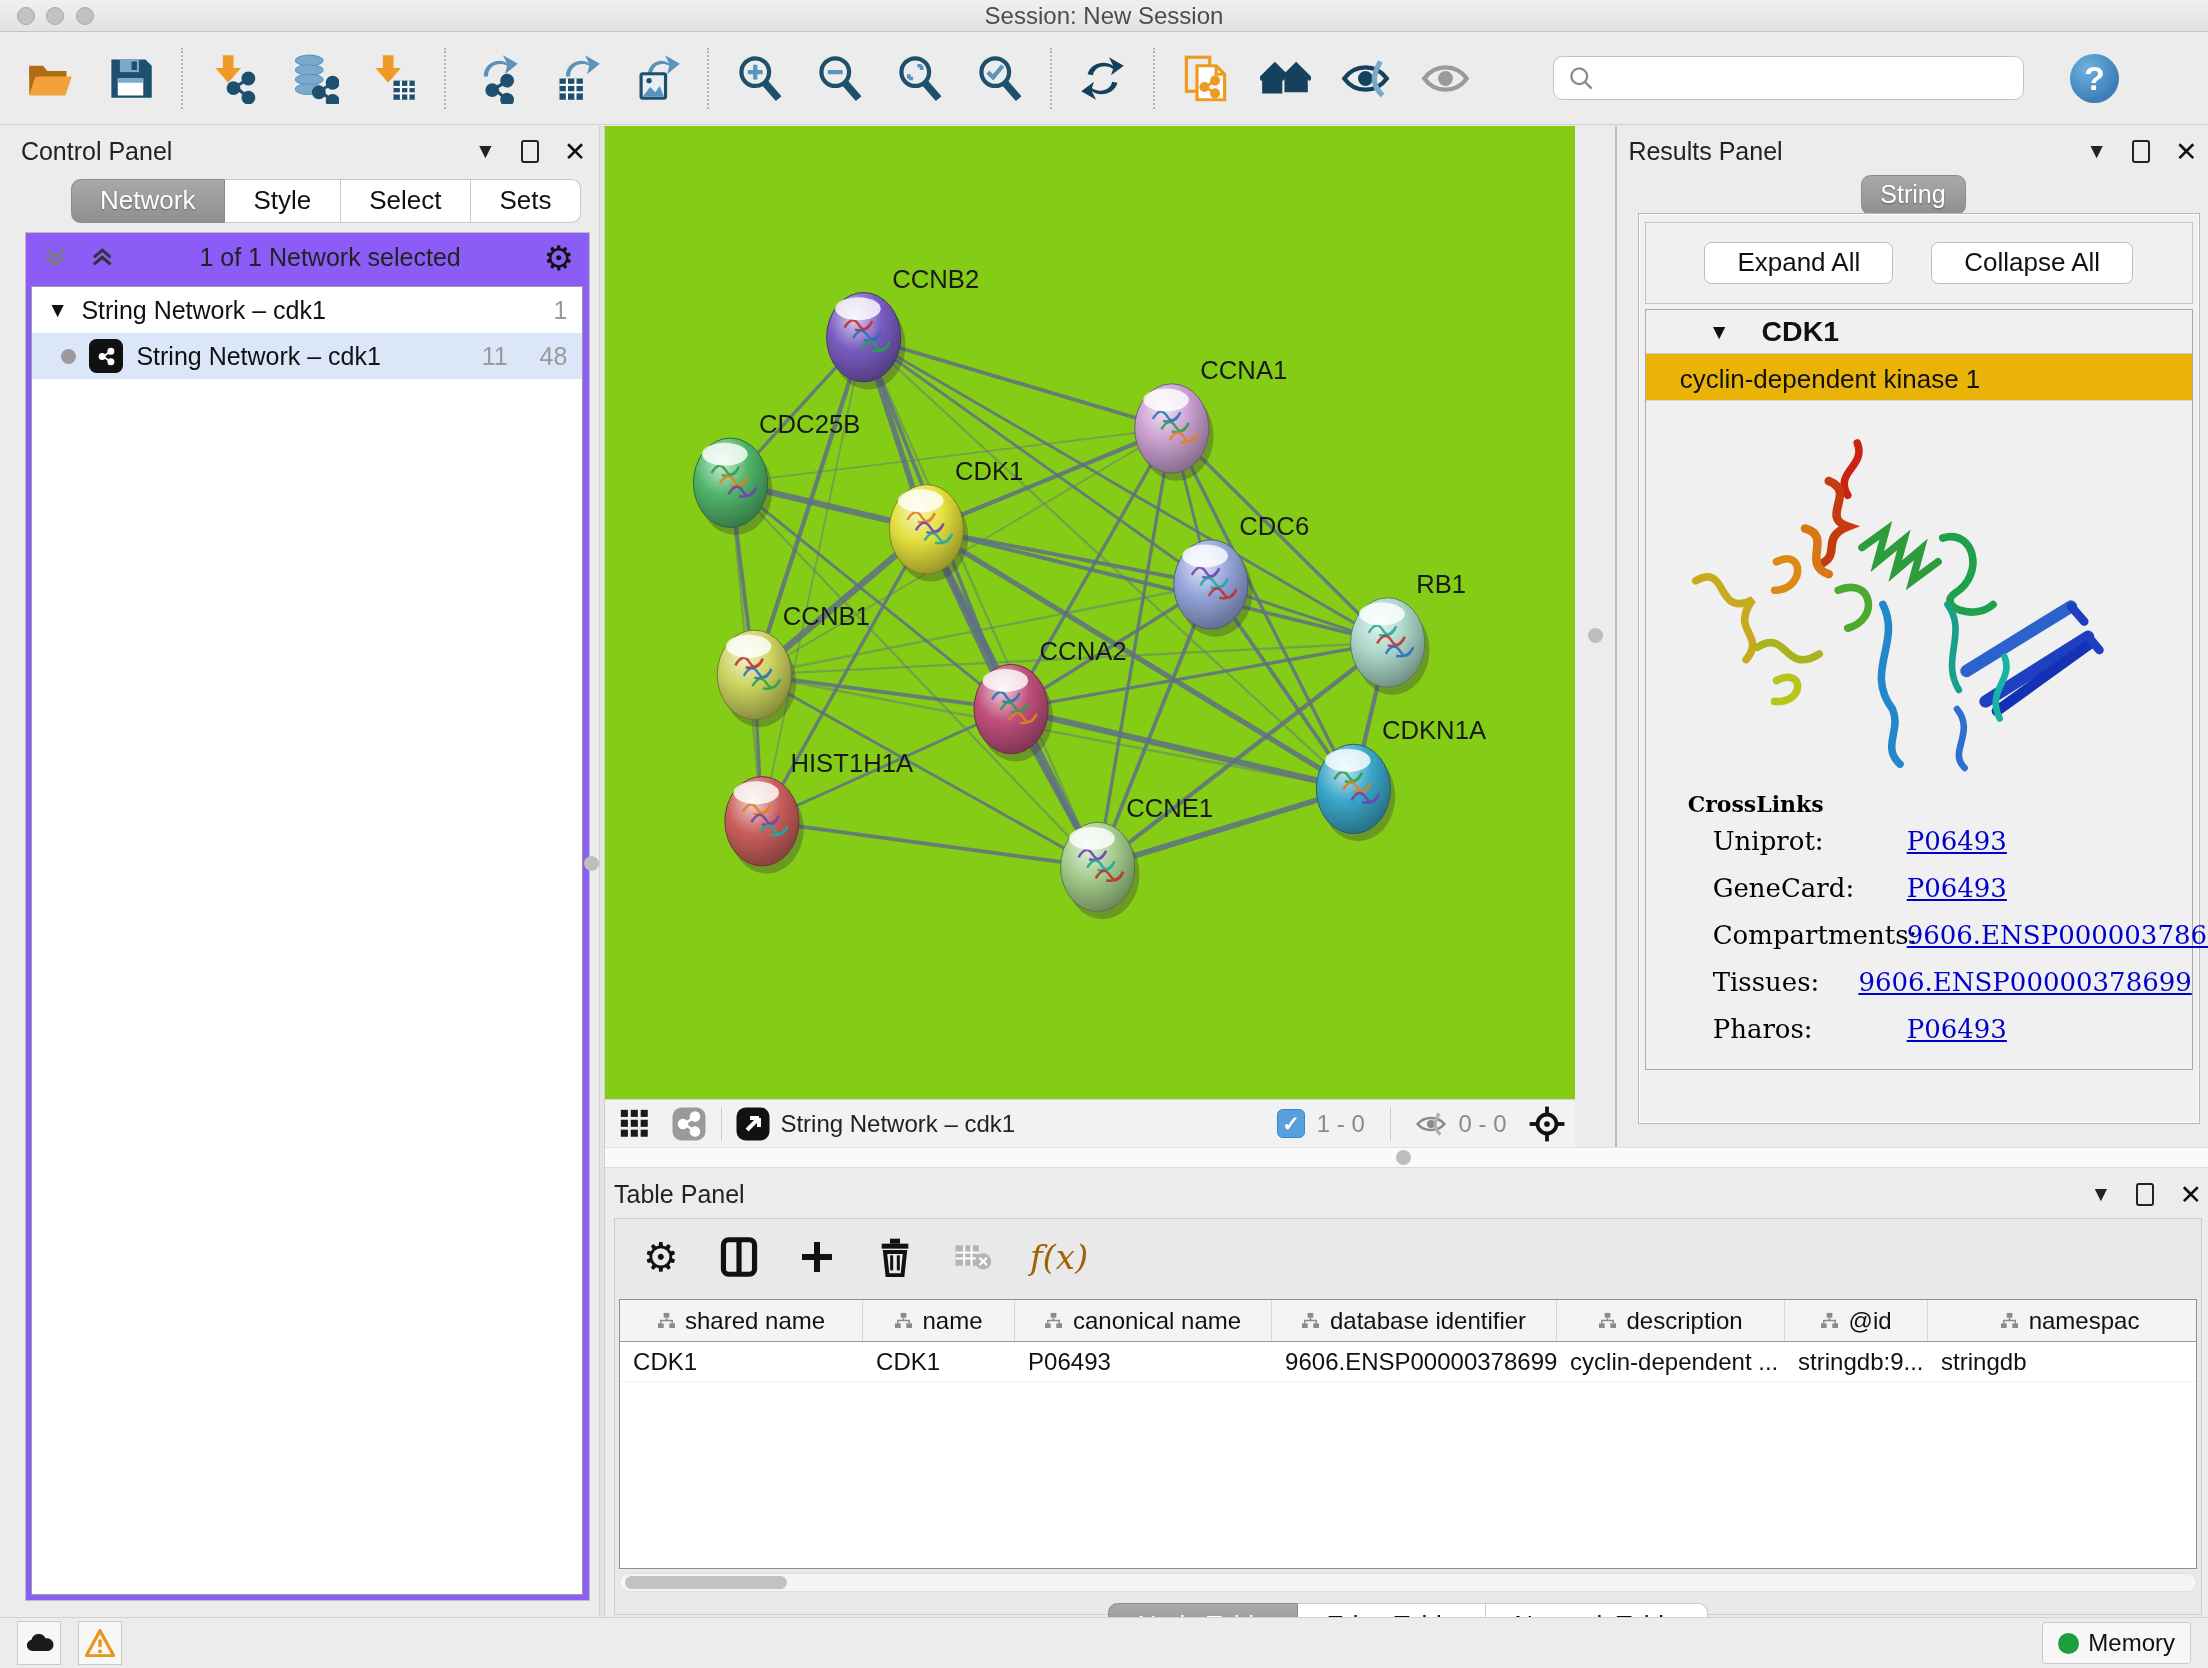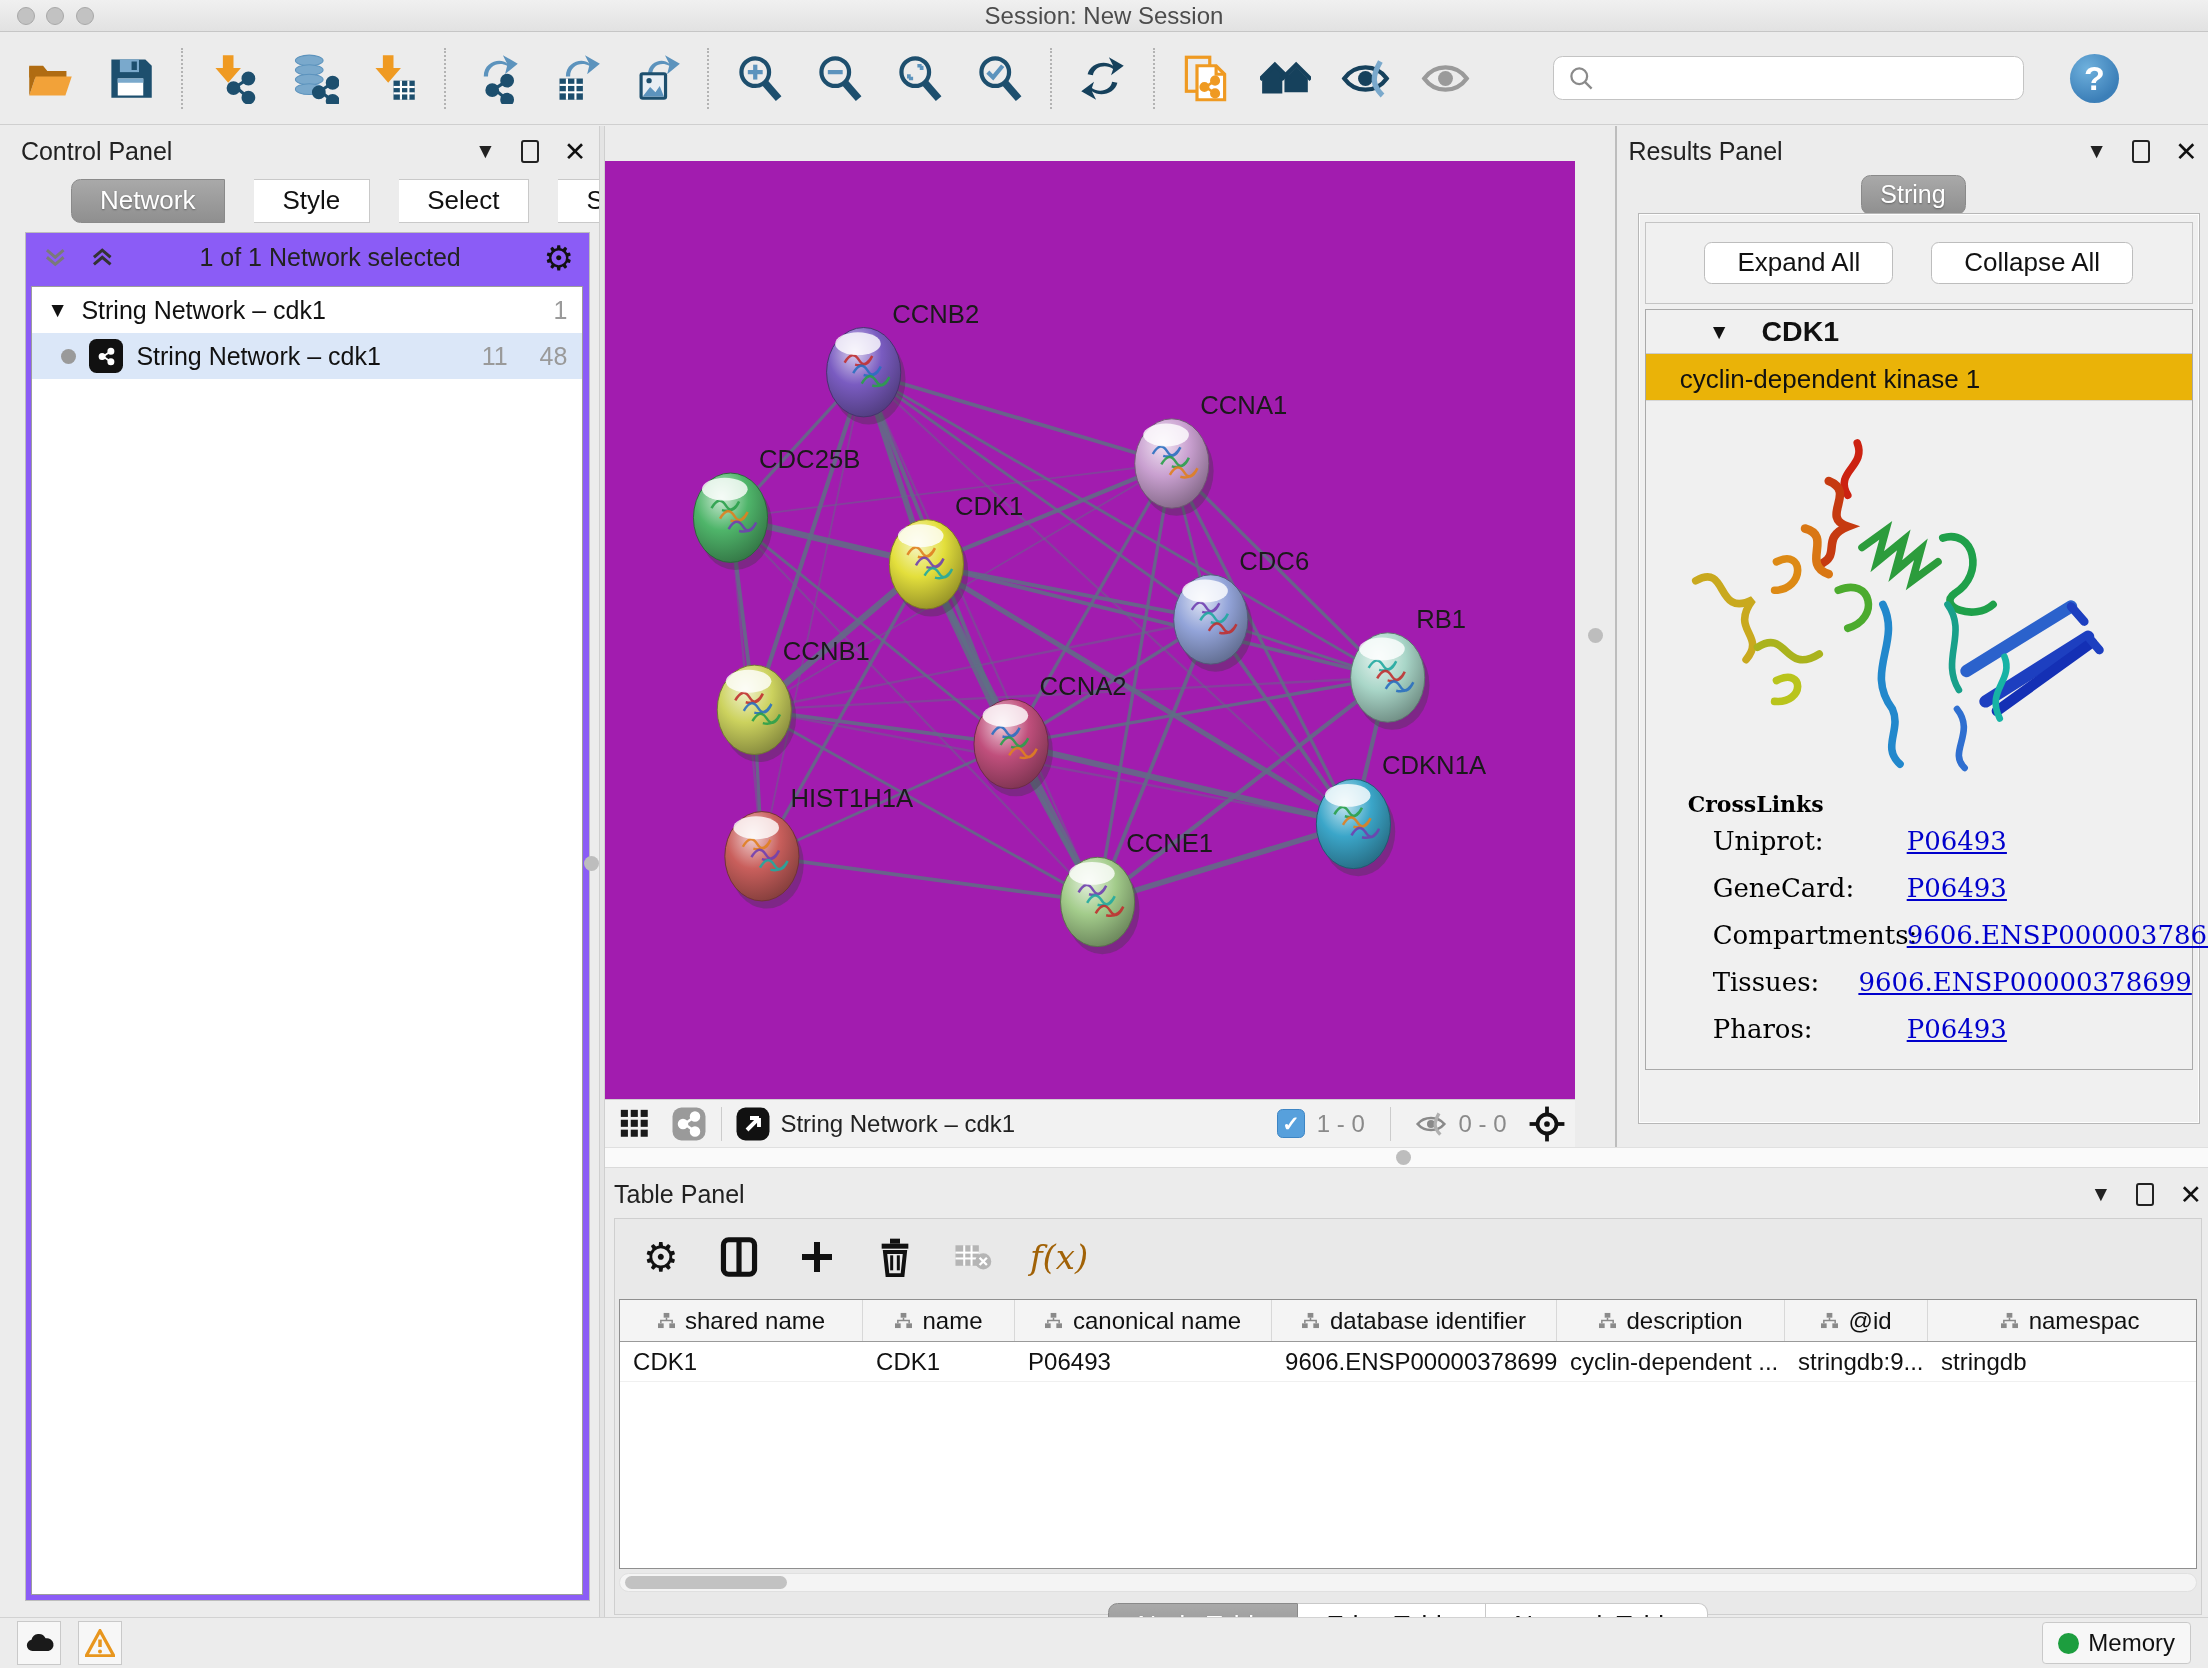--- a/index.html
+++ b/index.html
@@ -40,40 +40,40 @@
   .seg .tab { height:44px; padding:0 28.5px; background:#fff; border:1px solid #c9c9c9; border-left:none;
     font-size:26px; color:#111; display:flex; align-items:center; justify-content:center; }
   .seg .tab:first-child { border-left:1px solid #c9c9c9; border-radius:9.5px 0 0 9.5px; }
   .seg .tab:last-child { border-radius:0 9.5px 9.5px 0; }
   .seg .tab.sel { background:linear-gradient(#a9a9a9,#8f8f8f); color:#fff; border-color:#8a8a8a;
     text-shadow:0 1px 1.9px rgba(0,0,0,.35); }
 
   
   .control-panel { position:absolute; left:7.6px; top:133px; width:592px; height:1472px; }
   .cp-head { padding:0 13.3px; height:36px;gap:8px; }
-  .cp-tabs { margin:9.5px 0 0 63px;gap:29px; }
+  .cp-tabs { margin:9.5px 0 0 63px; }
   .cp-box { position:absolute; left:17px; top:99px; right:9.5px; bottom:3.8px; border:1px solid #bdbdbd; background:#8b5cf6; }
   .cp-toolrow { height:49px; display:flex; align-items:center; padding:0 15px; gap:19px; }
   .cp-status { flex:1; text-align:center; font-size:25px; color:#222; }
   .gear { font-family:"DejaVu Sans",sans-serif; font-size:34px; color:#111; line-height:1; }
   .cp-tree { position:absolute; left:5.7px; right:5.7px; top:53px; bottom:5.7px; background:#fff; border:1px solid #9c9c9c; overflow:hidden; }
   .tree-row { height:46px; display:flex; align-items:center; font-size:25px; color:#111; padding:0 15px; gap:13.3px; }
   .tree-row .count { margin-left:auto; color:#9a9a9a; display:flex; gap:32px; }
   .tree-row.selected { background:#dbe7f8; }
   .tri { font-size:21px; color:#111; }
   .dot-gray { width:15px; height:15px; border-radius:50%; background:#9a9a9a; }
   .share-badge { width:34px; height:34px; background:#111; border-radius:7.6px; display:flex; align-items:center; justify-content:center; }
 
   
   .vdiv-left { position:absolute; left:599px; top:126px; width:5.7px; bottom:51px; background:#e4e4e4; border-left:1px solid #cfcfcf; border-right:1px solid #cfcfcf; }
   .gutter-right { position:absolute; left:1575px; top:126px; width:42px; height:1021px; background:#ececec; border-right:2.9px double #bdbdbd; }
   .split-dot { position:absolute; width:15px; height:15px; border-radius:50%; background:#bdbdbd; }
 
   
-  .net-canvas { position:absolute; left:605px; top:126px; width:970px; height:974px; background:#a21caf;margin-top:35px; }
+  .net-canvas { position:absolute; left:605px; top:126px; width:970px; height:974px; background:#84cc16; }
   .net-toolbar { position:absolute; left:605px; top:1099px; width:970px; height:48px; background:#f2f2f2;
     border-top:1px solid #d0d0d0; display:flex; align-items:center; font-size:24px; color:#333; }
   .nt-sep { width:1px; height:34px; background:#cccccc; margin:0 13.3px; }
   .nt-label { margin-left:9.5px; color:#222; }
   .nt-right { margin-left:auto; display:flex; align-items:center; gap:11.4px; padding-right:9.5px; color:#8a8a8a; }
   .checkbox { width:28.5px; height:28.5px; border-radius:5.7px; background:#57a0dc; border:1px solid #3d85c4;
     color:#fff; font-size:21px; display:flex; align-items:center; justify-content:center; font-weight:bold; }
   .bottom-strip { position:absolute; left:605px; top:1147px; width:1604px; height:21px; background:#fafafa; border-top:1px solid #e0e0e0; border-bottom:1px solid #dadada; }
 
   

